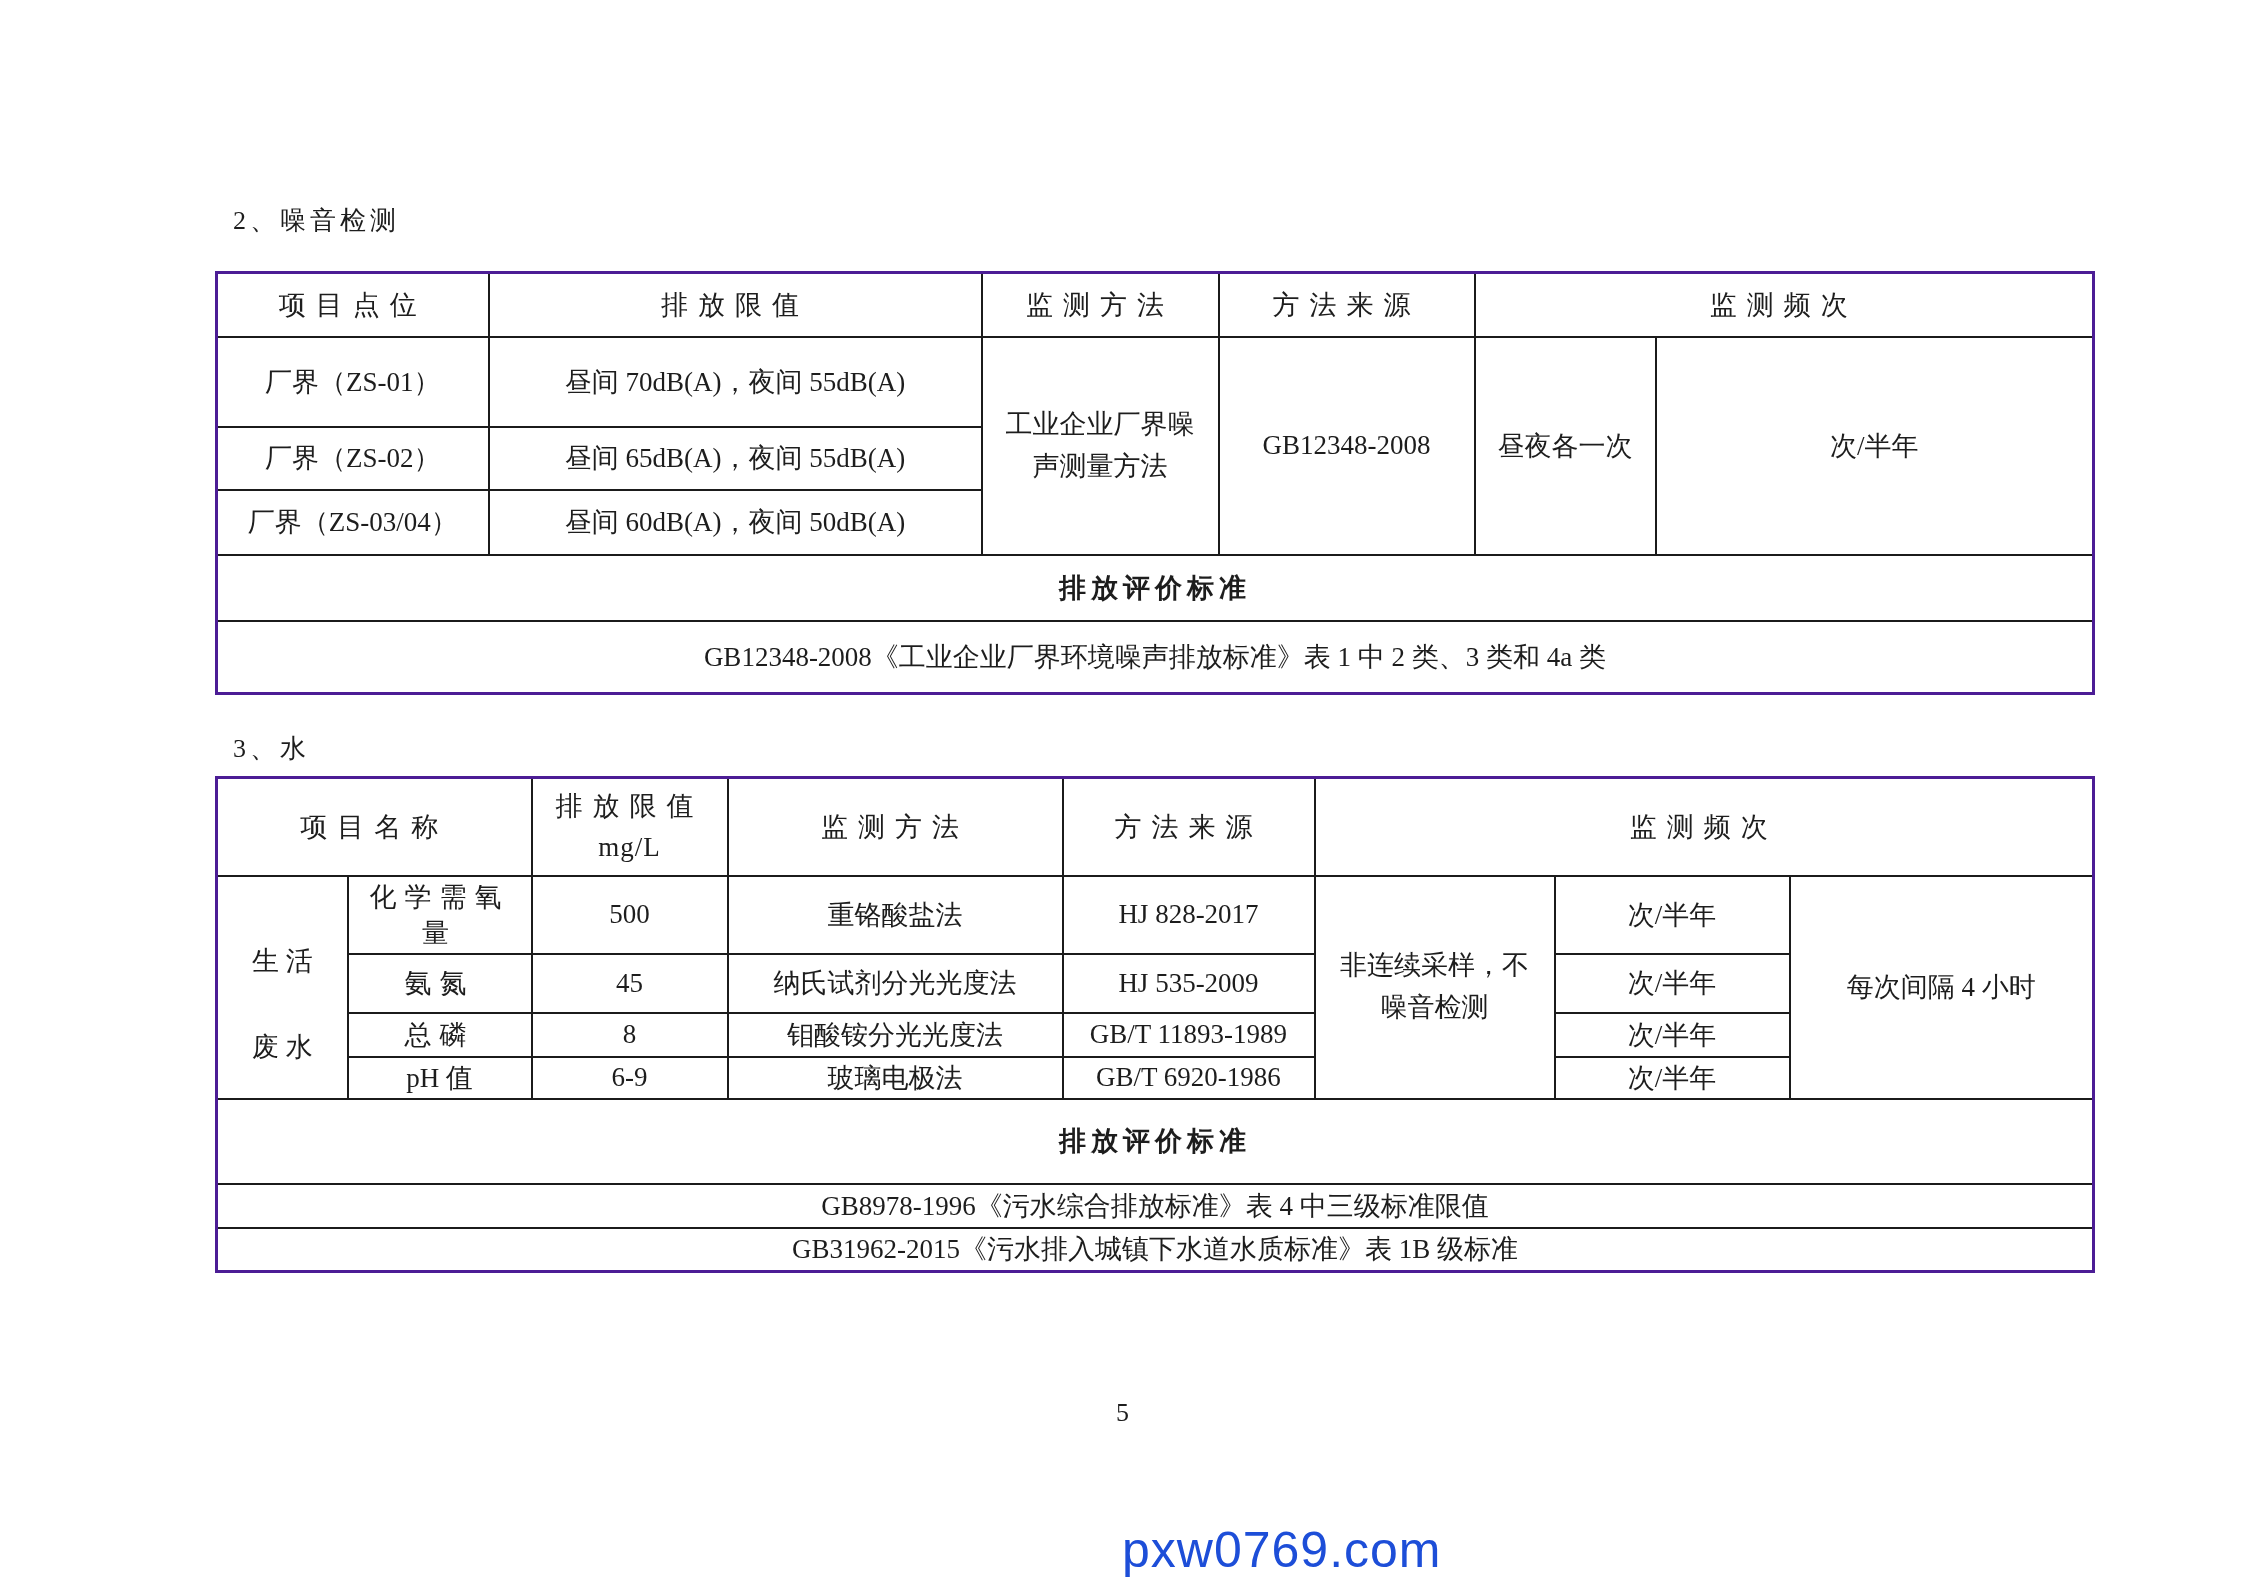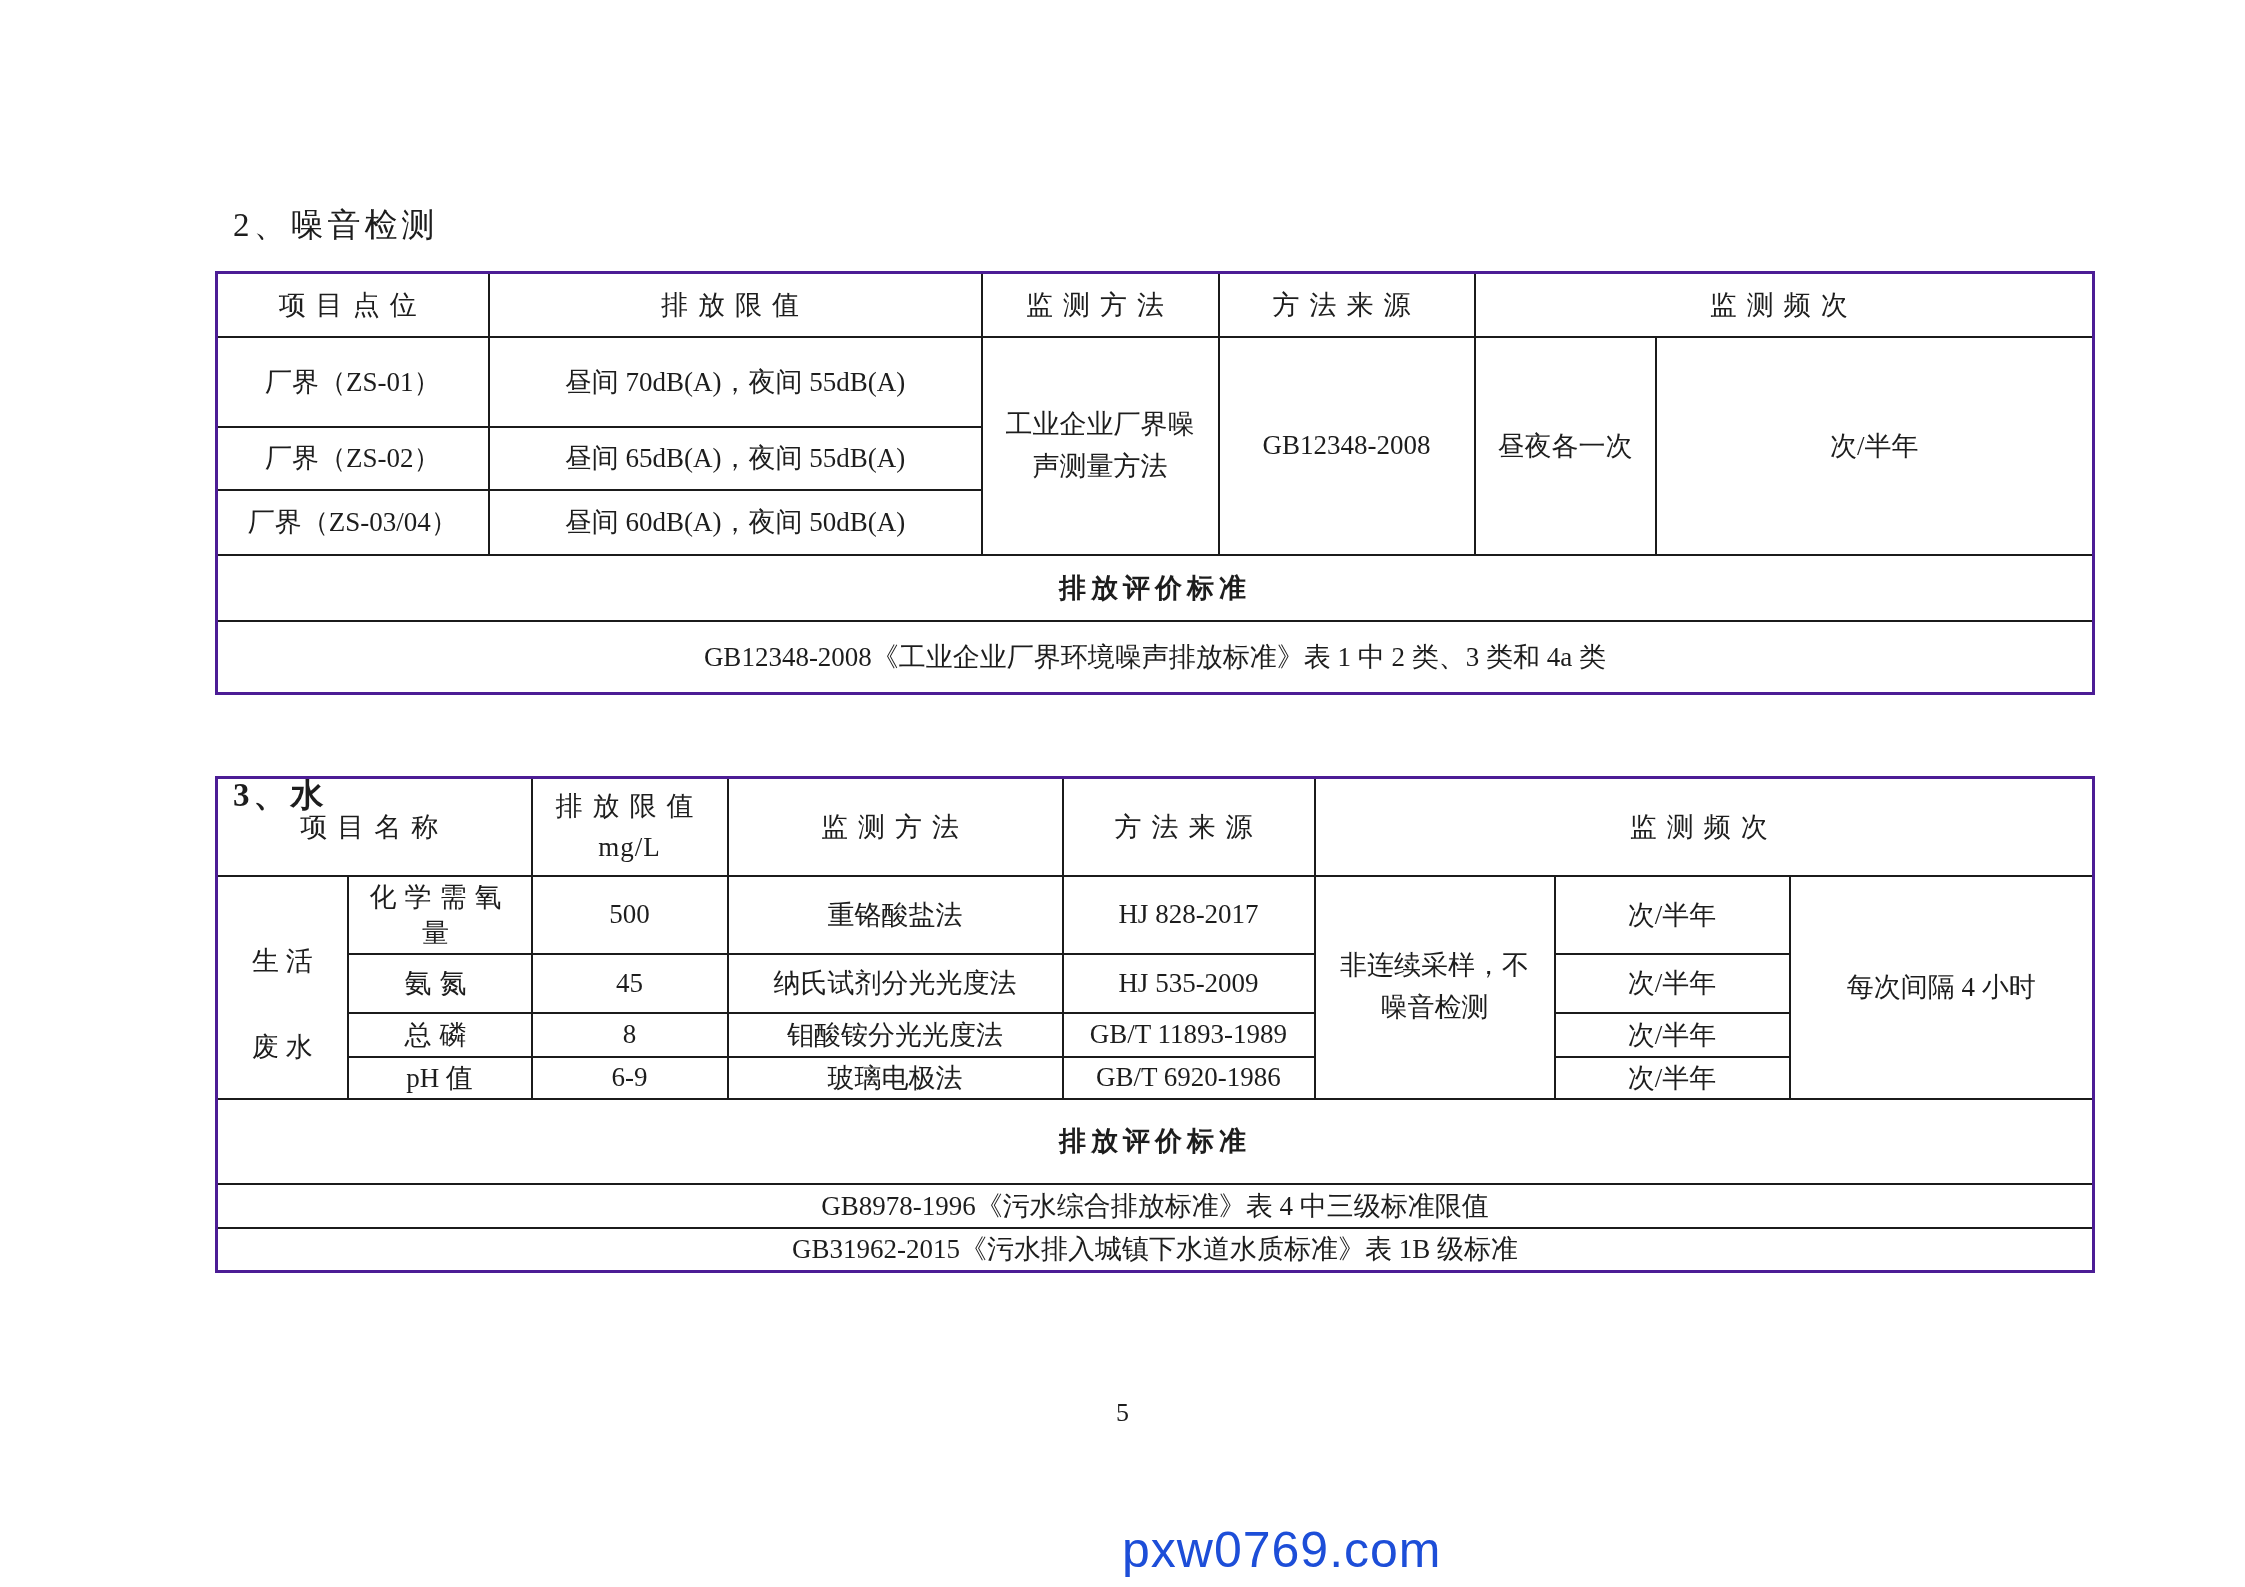--- a/index.html
+++ b/index.html
@@ -8,27 +8,27 @@
     width: 2245px;
     height: 1587px;
     background: #ffffff;
     font-family: "Liberation Serif", "DejaVu Serif", serif;
     color: #1d1d1d;
     overflow: hidden;
   }
   .section-heading {
     position: absolute;
     left: 233px;
-    font-size: 33px;
+    font-size: 26px;
     font-weight: normal;
     letter-spacing: 4px;
     white-space: nowrap;
   }
   #noise-heading { top: 203px; }
-  #water-heading { top: 773px; font-weight: bold; }
+  #water-heading { top: 731px; }
 
   table.doc-table {
     position: absolute;
     left: 215px;
     width: 1877px;
     border-collapse: collapse;
     table-layout: fixed;
     border: 3px solid #4c1d95;
   }
   table.doc-table td {

